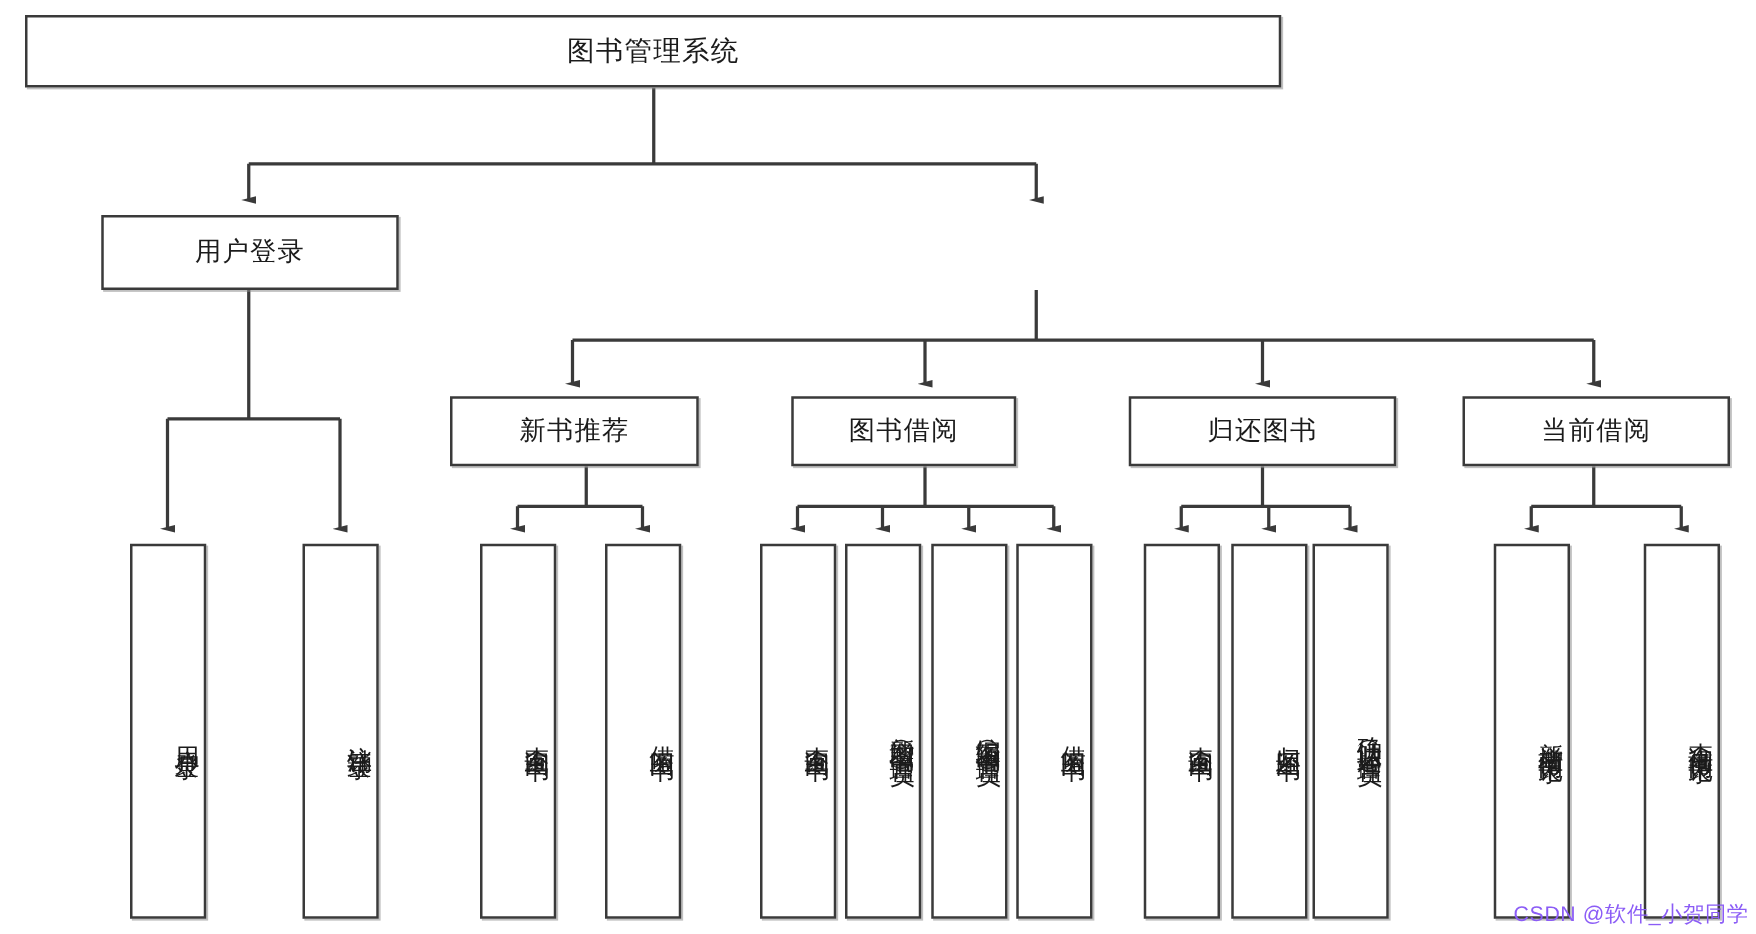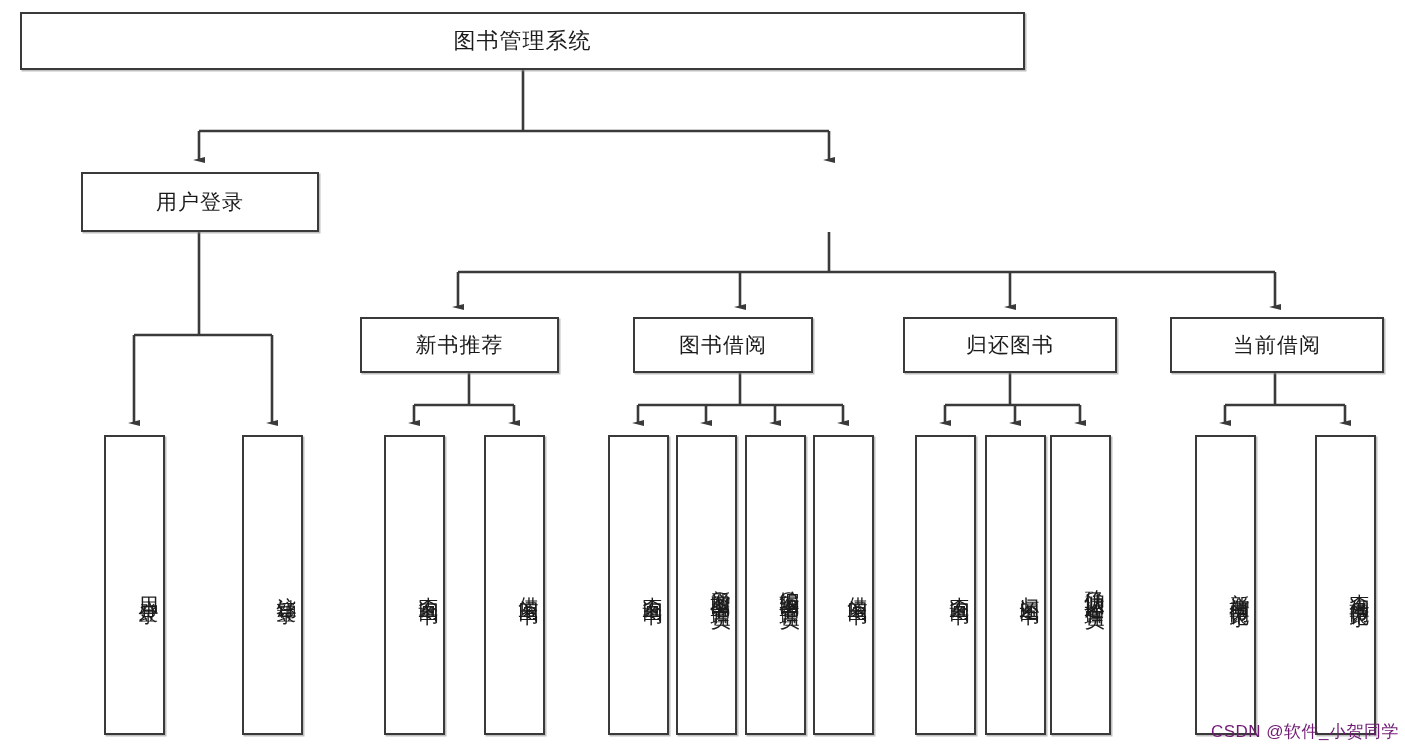--- a/index.html
+++ b/index.html
@@ -57,21 +57,21 @@
     writing-mode: vertical-rl;
     text-orientation: upright;
     display: block;
     white-space: nowrap;
   }
   .watermark {
     position: absolute;
     right: 6px;
     bottom: 4px;
     font-size: 17px;
-    color: #701a75;
+    color: #8b5cf6;
     letter-spacing: 0.5px;
     white-space: nowrap;
   }
 </style>
 </head>
 <body>
 
 <div id="canvas">
 
   <svg class="wires" viewBox="0 0 1405 747">

